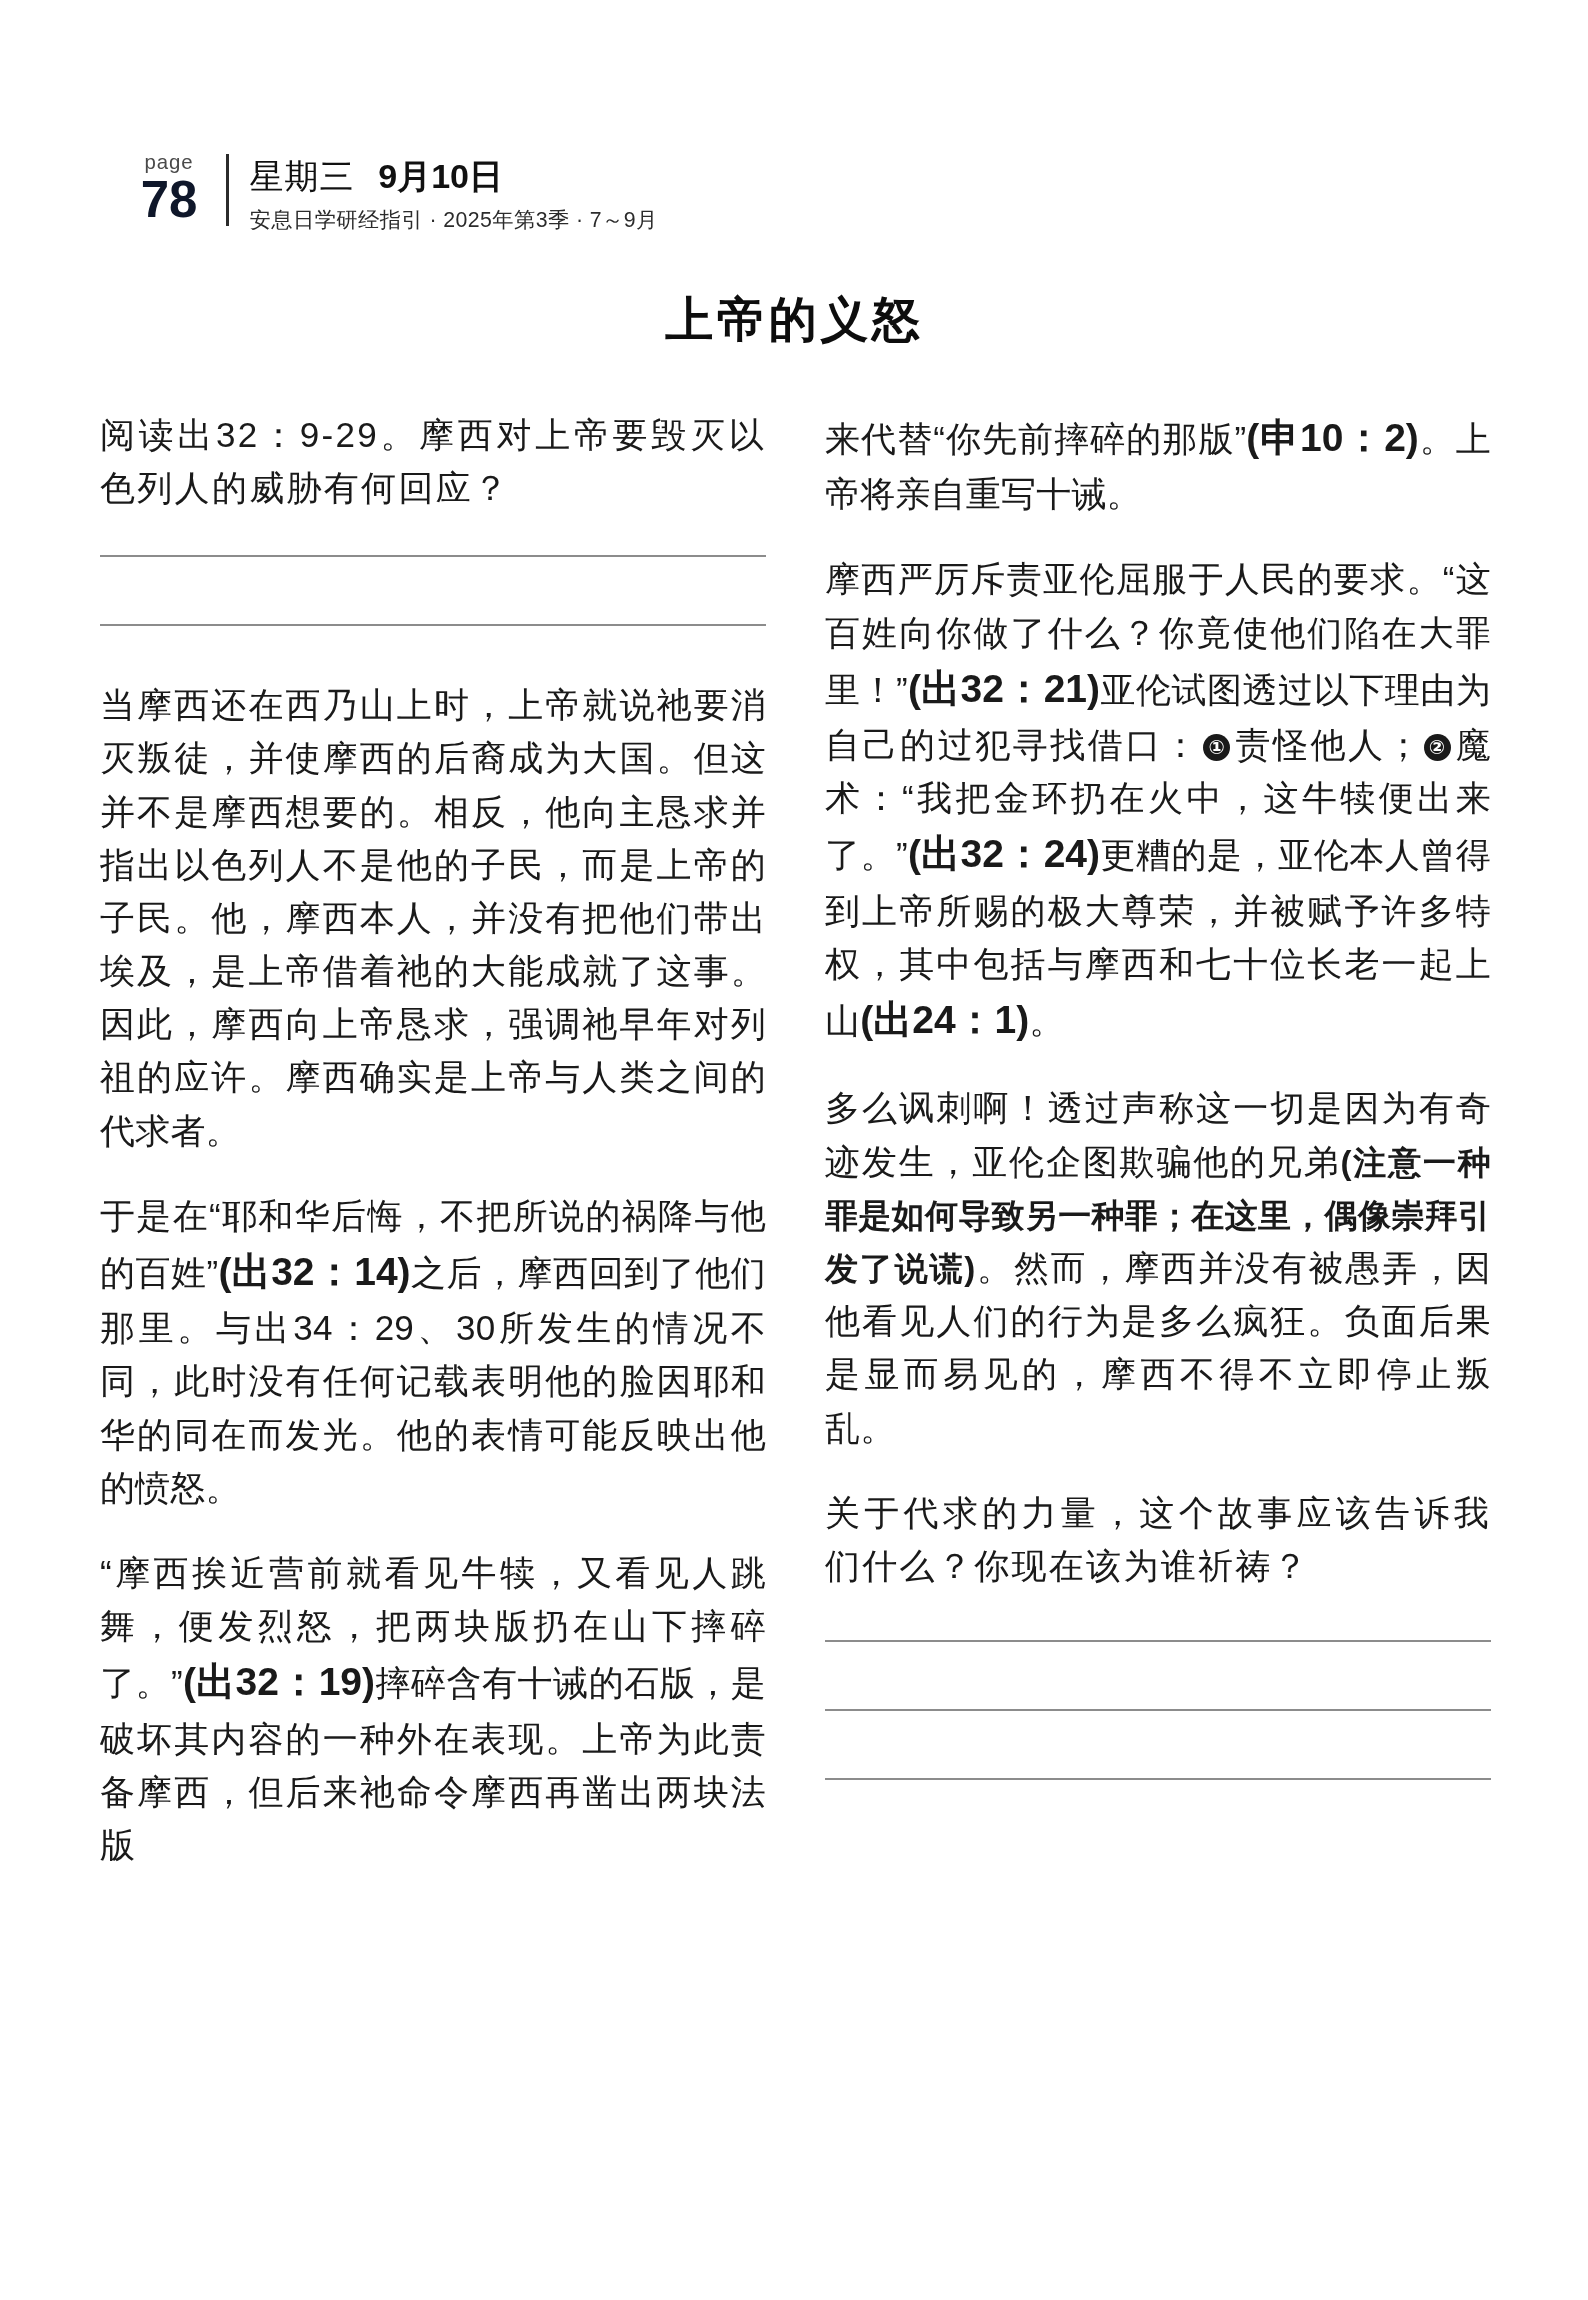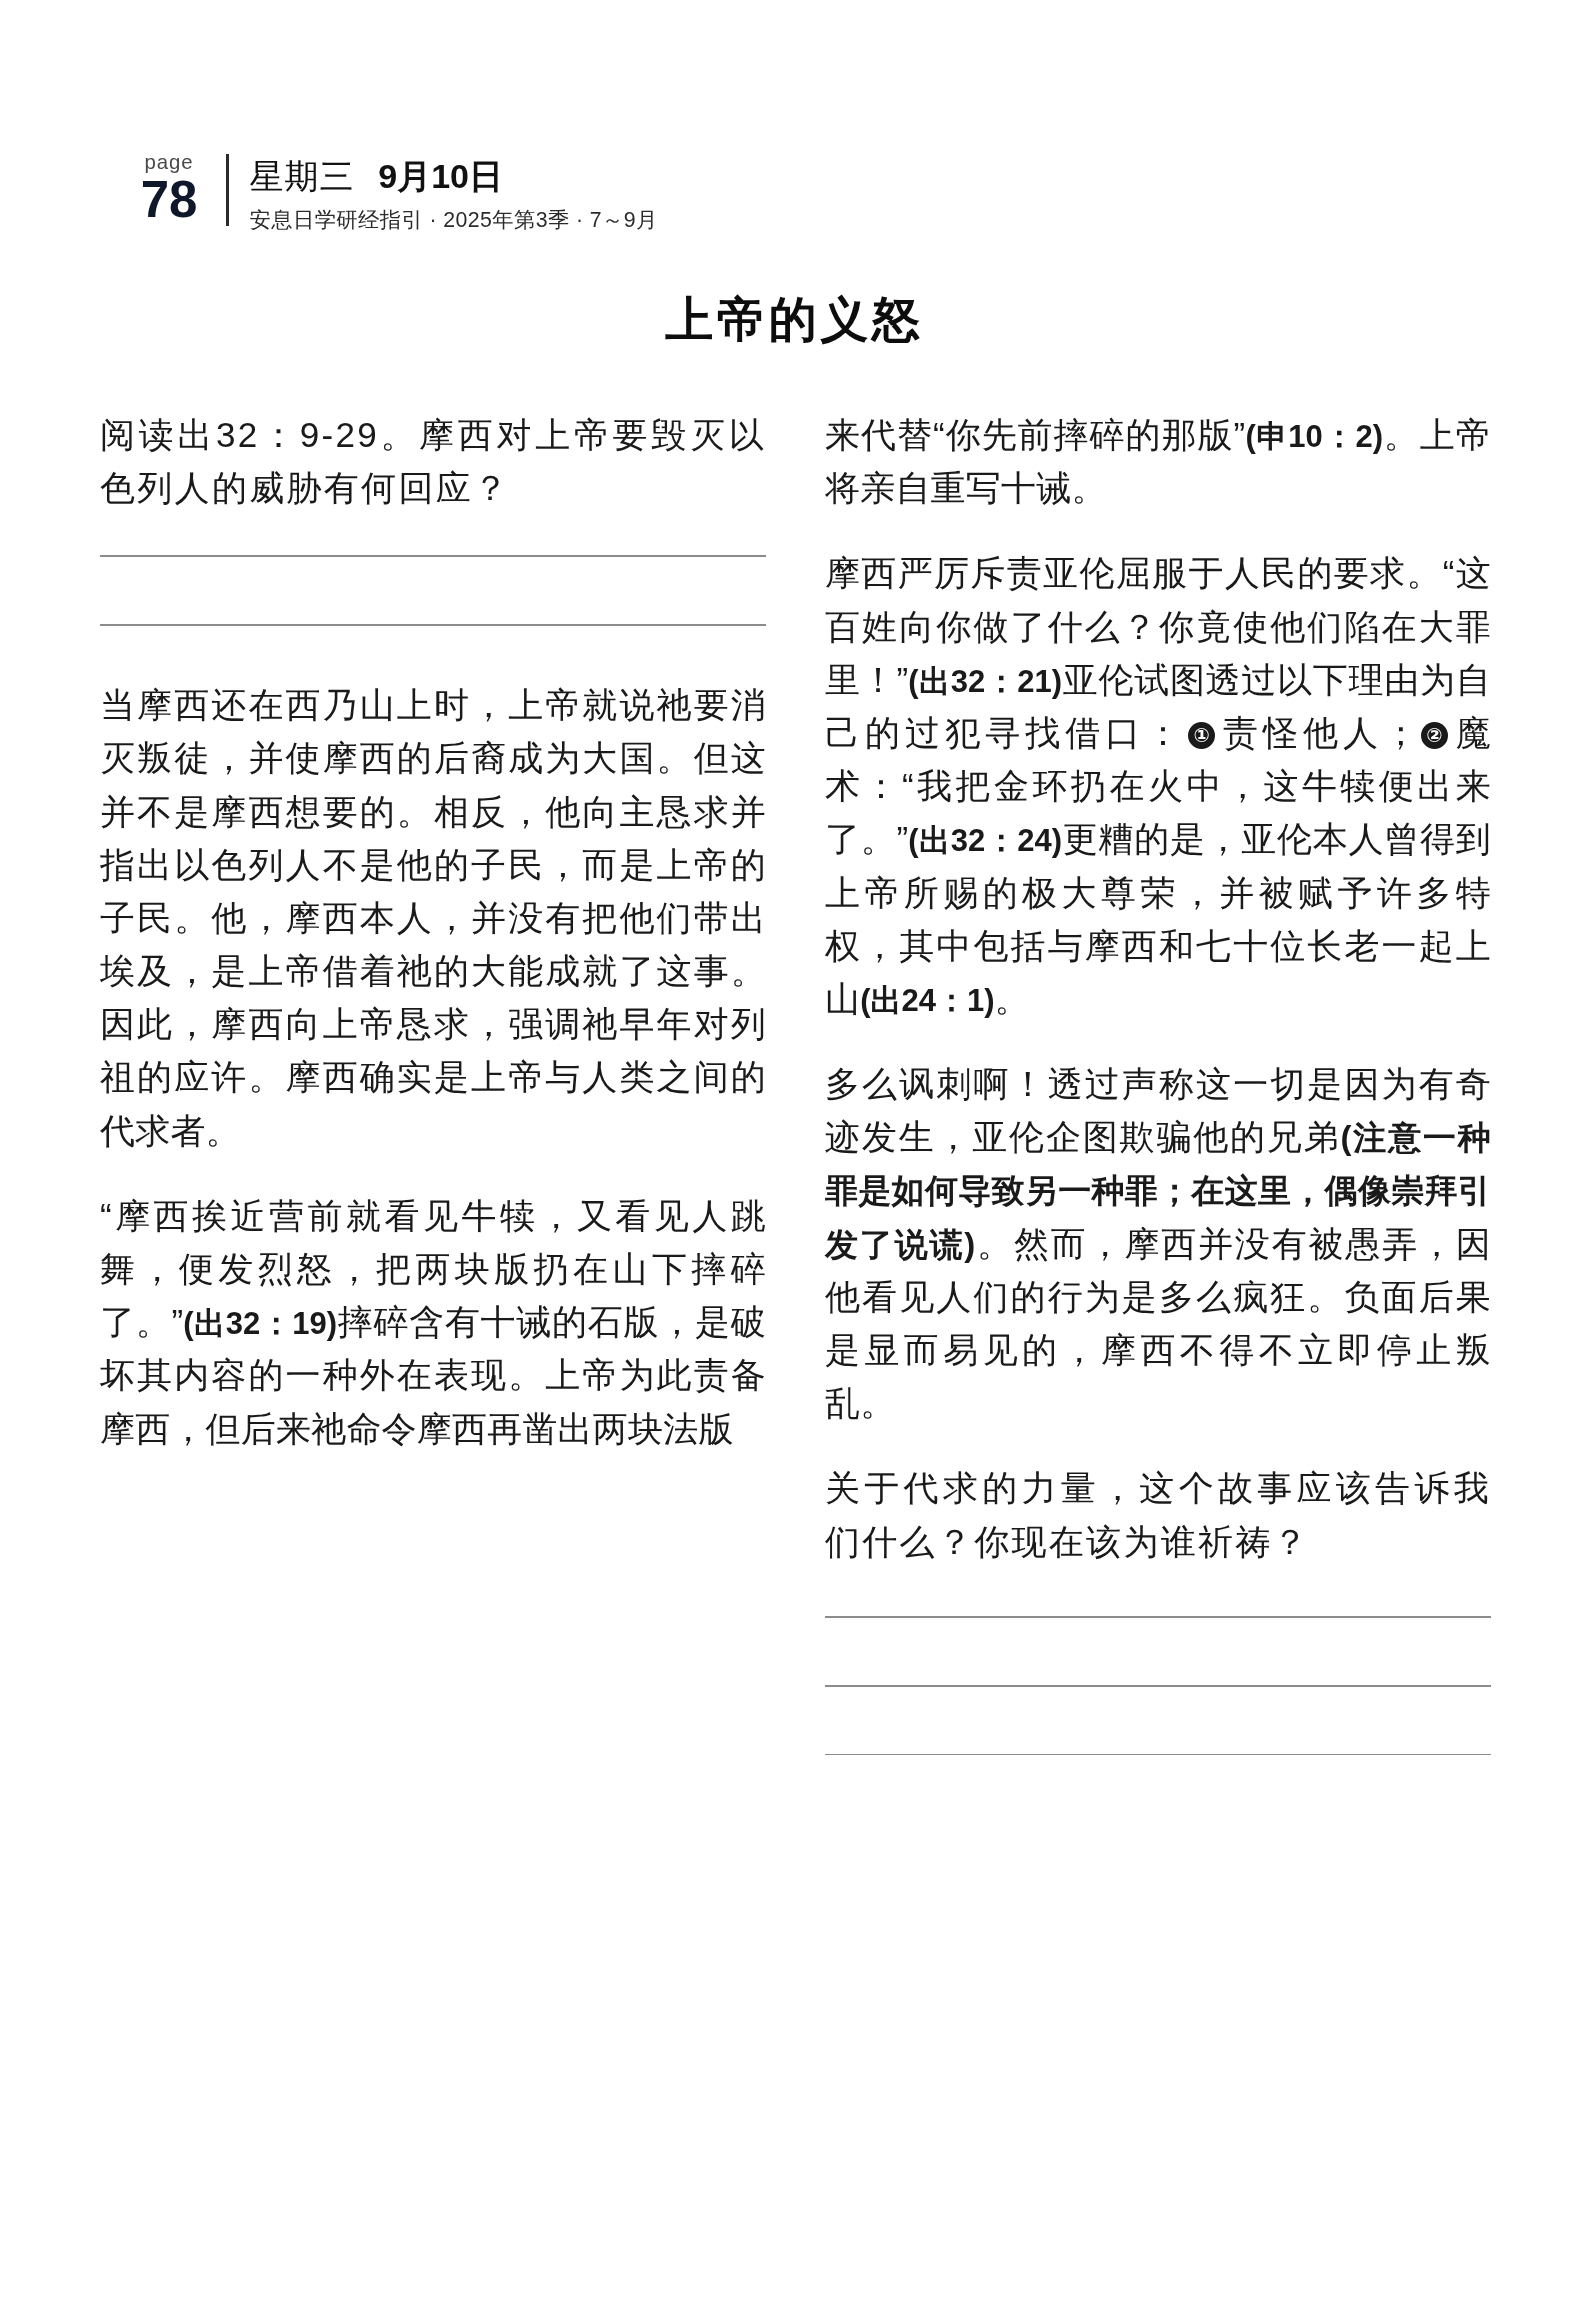--- a/index.html
+++ b/index.html
@@ -116,21 +116,21 @@
     text-justify: inter-character;
     color: #1a1a1a;
     letter-spacing: 0.2px;
   }
   p.q {
     font-weight: normal;
     letter-spacing: 2.3px;
     word-spacing: 1.9px;
   }
   .ref {
-    font-size: 31px;
+    font-size: 39px;
     font-weight: bold;
     letter-spacing: 0;
   }
   .bold-note {
     font-weight: bold;
     font-size: 33px;
   }
   .circ {
     display: inline-block;
     width: 27px;
@@ -186,20 +186,21 @@
 
       <p class="q">阅读出32：9-29。摩西对上帝要毁灭以色列人的威胁有何回应？</p>
 
       <div class="lines lines-left">
         <div class="write-line"></div>
         <div class="write-line last"></div>
       </div>
 
       <p>当摩西还在西乃山上时，上帝就说祂要消灭叛徒，并使摩西的后裔成为大国。但这并不是摩西想要的。相反，他向主恳求并指出以色列人不是他的子民，而是上帝的子民。他，摩西本人，并没有把他们带出埃及，是上帝借着祂的大能成就了这事。因此，摩西向上帝恳求，强调祂早年对列祖的应许。摩西确实是上帝与人类之间的代求者。</p>
 
+      <p><span>于是在“耶和华后悔，不把所说的祸降与他的百姓”</span><span class="ref">(出32：14)</span><span>之后，摩西回到了他们那里。与出34：29、30所发生的情况不同，此时没有任何记载表明他的脸因耶和华的同在而发光。他的表情可能反映出他的愤怒。</span></p>
 
       <p><span>“摩西挨近营前就看见牛犊，又看见人跳舞，便发烈怒，把两块版扔在山下摔碎了。”</span><span class="ref">(出32：19)</span><span>摔碎含有十诫的石版，是破坏其内容的一种外在表现。上帝为此责备摩西，但后来祂命令摩西再凿出两块法版</span></p>
 
     </div>
 
     <div class="col">
 
       <p><span>来代替“你先前摔碎的那版”</span><span class="ref">(申10：2)</span><span>。上帝将亲自重写十诫。</span></p>
 
       <p><span>摩西严厉斥责亚伦屈服于人民的要求。“这百姓向你做了什么？你竟使他们陷在大罪里！”</span><span class="ref">(出32：21)</span><span>亚伦试图透过以下理由为自己的过犯寻找借口：</span><span class="circ">①</span><span>责怪他人；</span><span class="circ">②</span><span>魔术：“我把金环扔在火中，这牛犊便出来了。”</span><span class="ref">(出32：24)</span><span>更糟的是，亚伦本人曾得到上帝所赐的极大尊荣，并被赋予许多特权，其中包括与摩西和七十位长老一起上山</span><span class="ref">(出24：1)</span><span>。</span></p>

